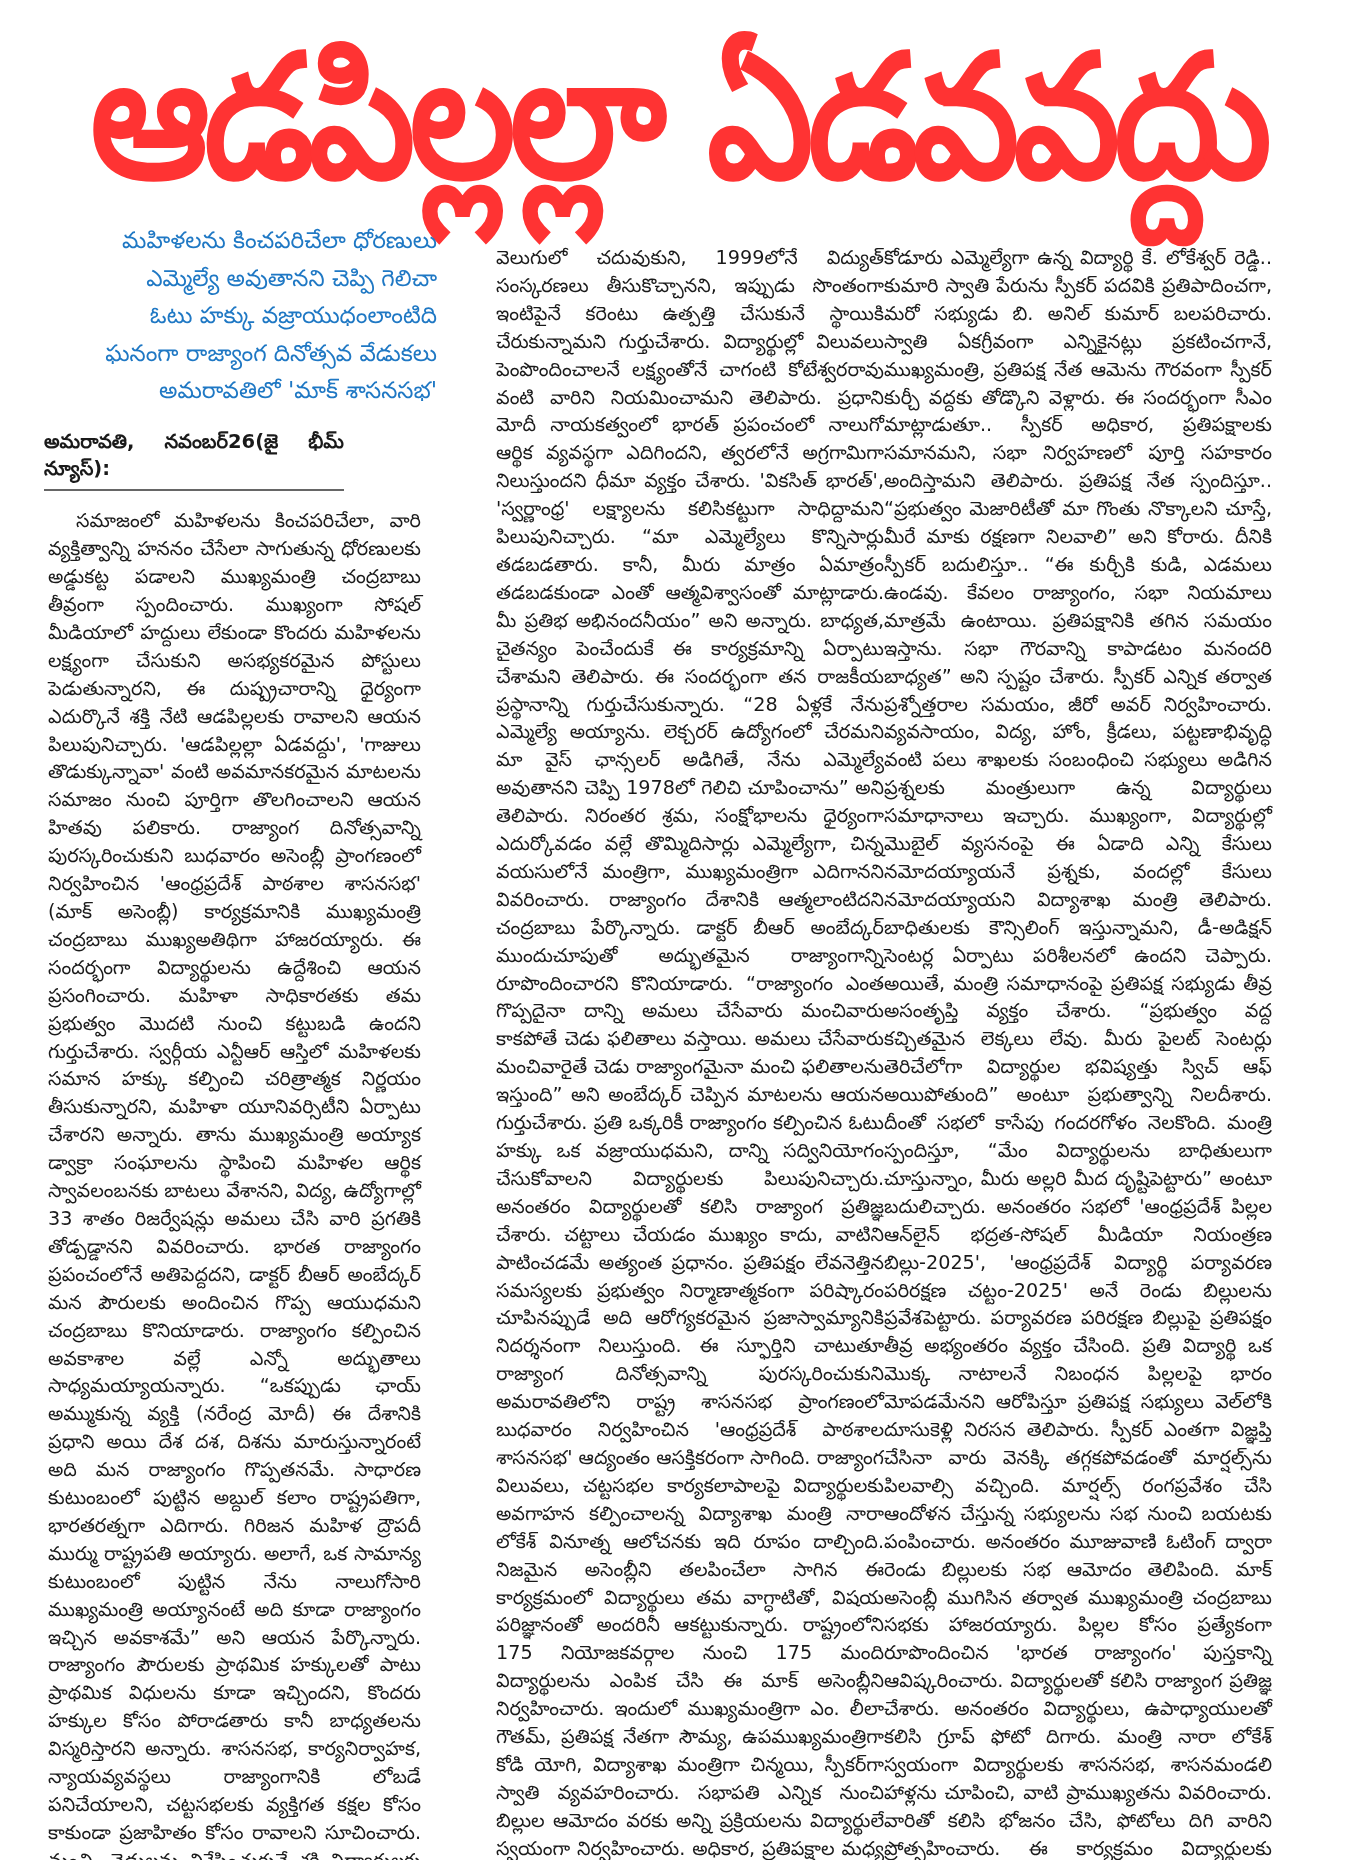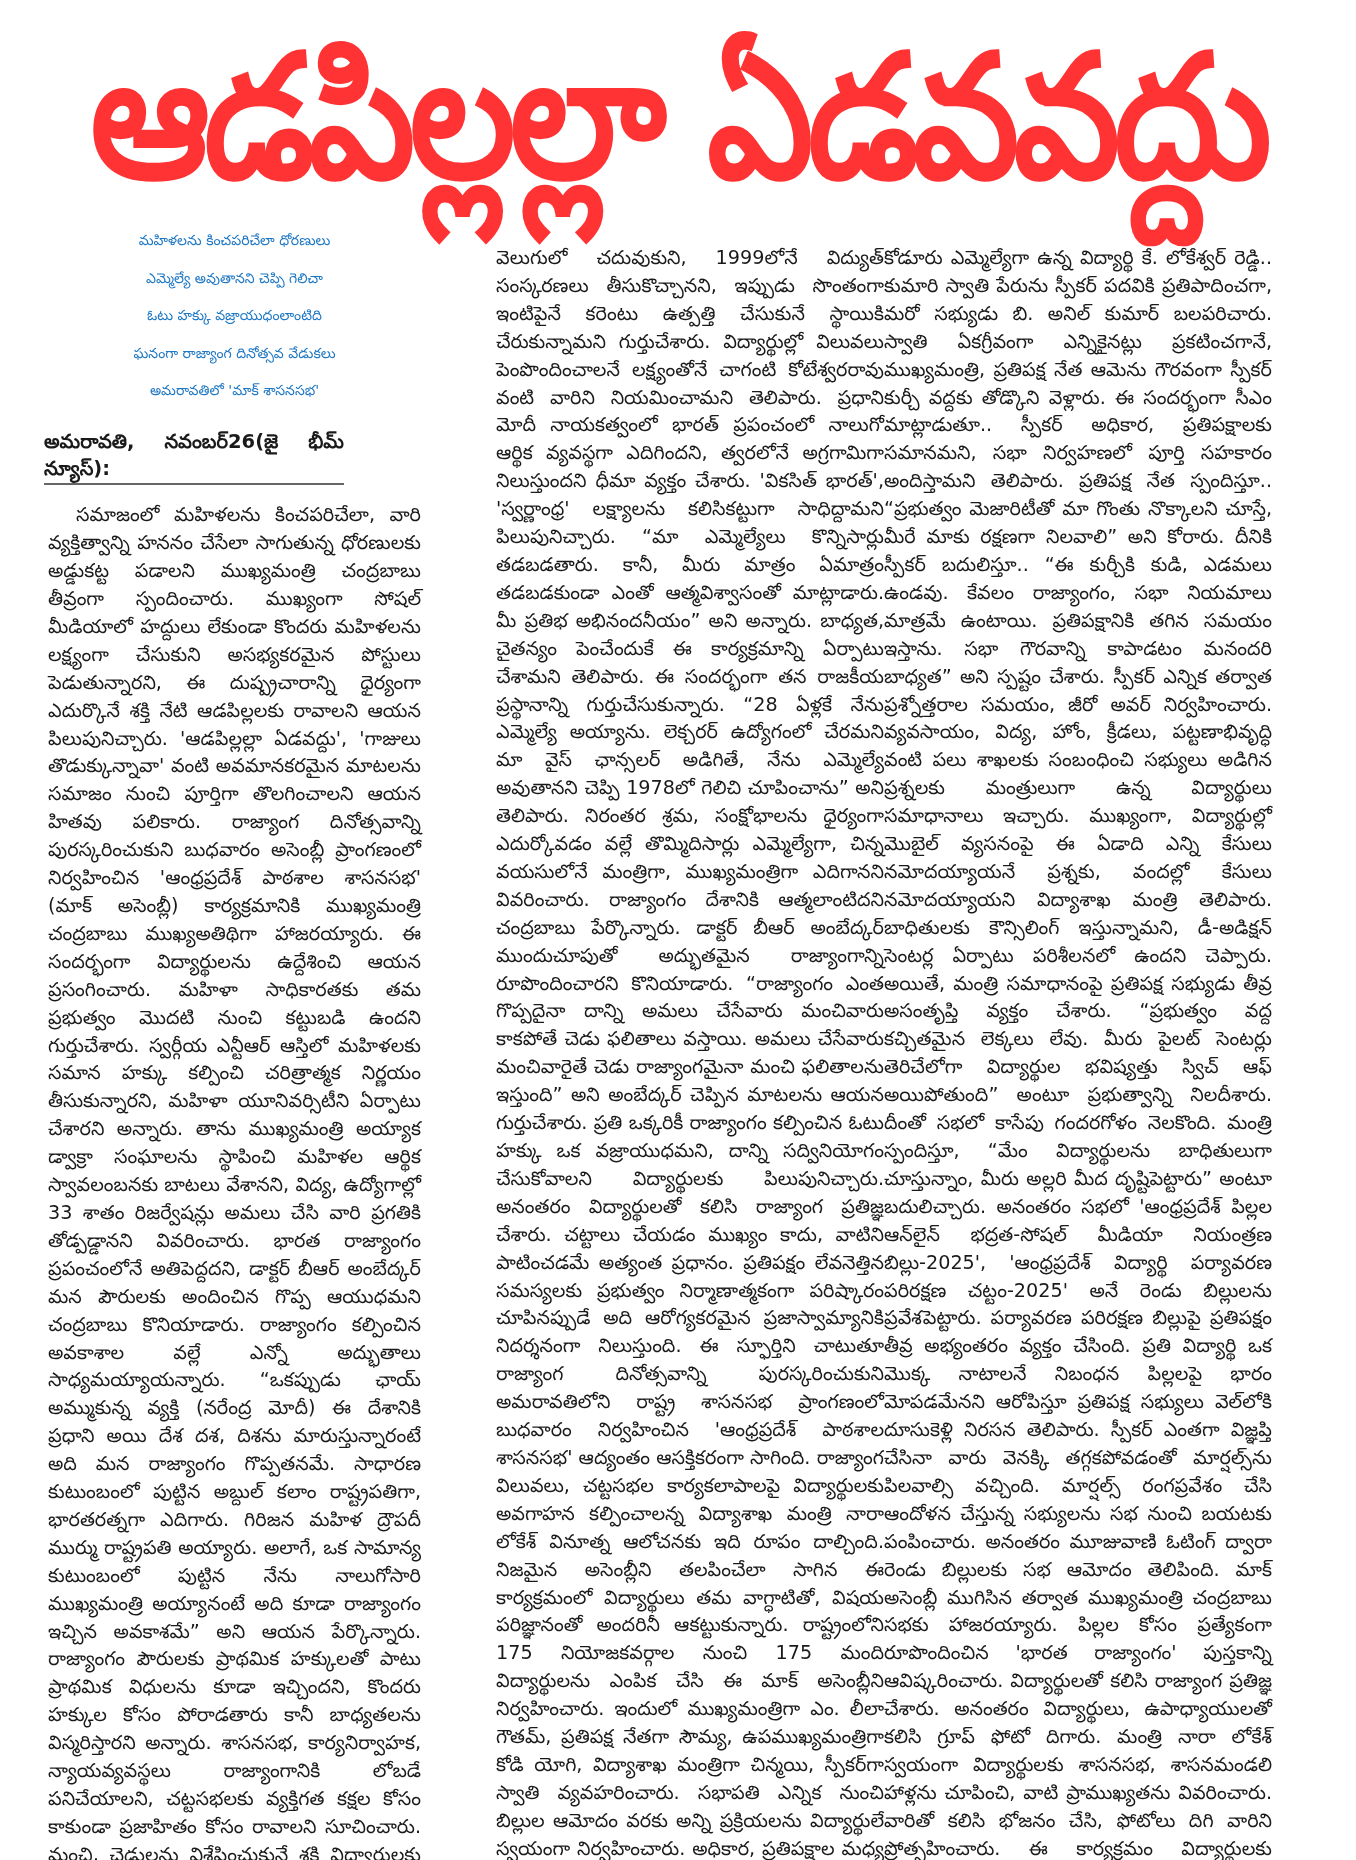--- a/index.html
+++ b/index.html
@@ -6,23 +6,23 @@
   body { width: 1356px; height: 1860px; position: relative; overflow: hidden;
          font-family: "DejaVu Sans", "Liberation Sans", sans-serif; color: #1a1a1a; }
   .headline { position: absolute; left: 20px; top: 8px; width: 1316px; height: 200px;
               text-align: center; color: #ff3333; font-weight: bold;
               font-size: 150px; line-height: 190px; letter-spacing: -6px; white-space: nowrap;
               font-family: "DejaVu Sans", sans-serif; transform: scaleY(1.15); transform-origin: top center; }
   .col { position: absolute; top: 222px; font-size: 19.2px; line-height: 27.9px; text-align: justify; }
   .col-left { left: 32px; width: 405px; }
   .col-mid { left: 480px; width: 420px; top: 228px; }
   .col-right { left: 868px; width: 420px; top: 228px; }
-  .decks { text-align: center; color: #1f78c4; font-size: 14px; line-height: 37.5px; margin: 0 0 18px 0; padding-top: 0; }
+  .decks { text-align: right; color: #1f78c4; font-size: 23px; line-height: 37.5px; margin: 0 0 18px 0; padding-top: 0; }
   .deck-line { display: block; white-space: nowrap; }
-  .dateline { font-weight: bold; font-size: 19.5px; margin: 0 0 4px 12px; 
+  .dateline { font-weight: bold; font-size: 19.5px; margin: 0 0 4px 12px; padding-bottom: 6px;
               border-bottom: 2px solid #666; width: 300px; }
   .para { margin: 16px; text-indent: 28px; }
 </style>
 </head>
 <body>
 
 <div class="headline">ఆడపిల్లల్లా ఏడవవద్దు</div>
 
 <div class="col col-left">
   <div class="decks">

